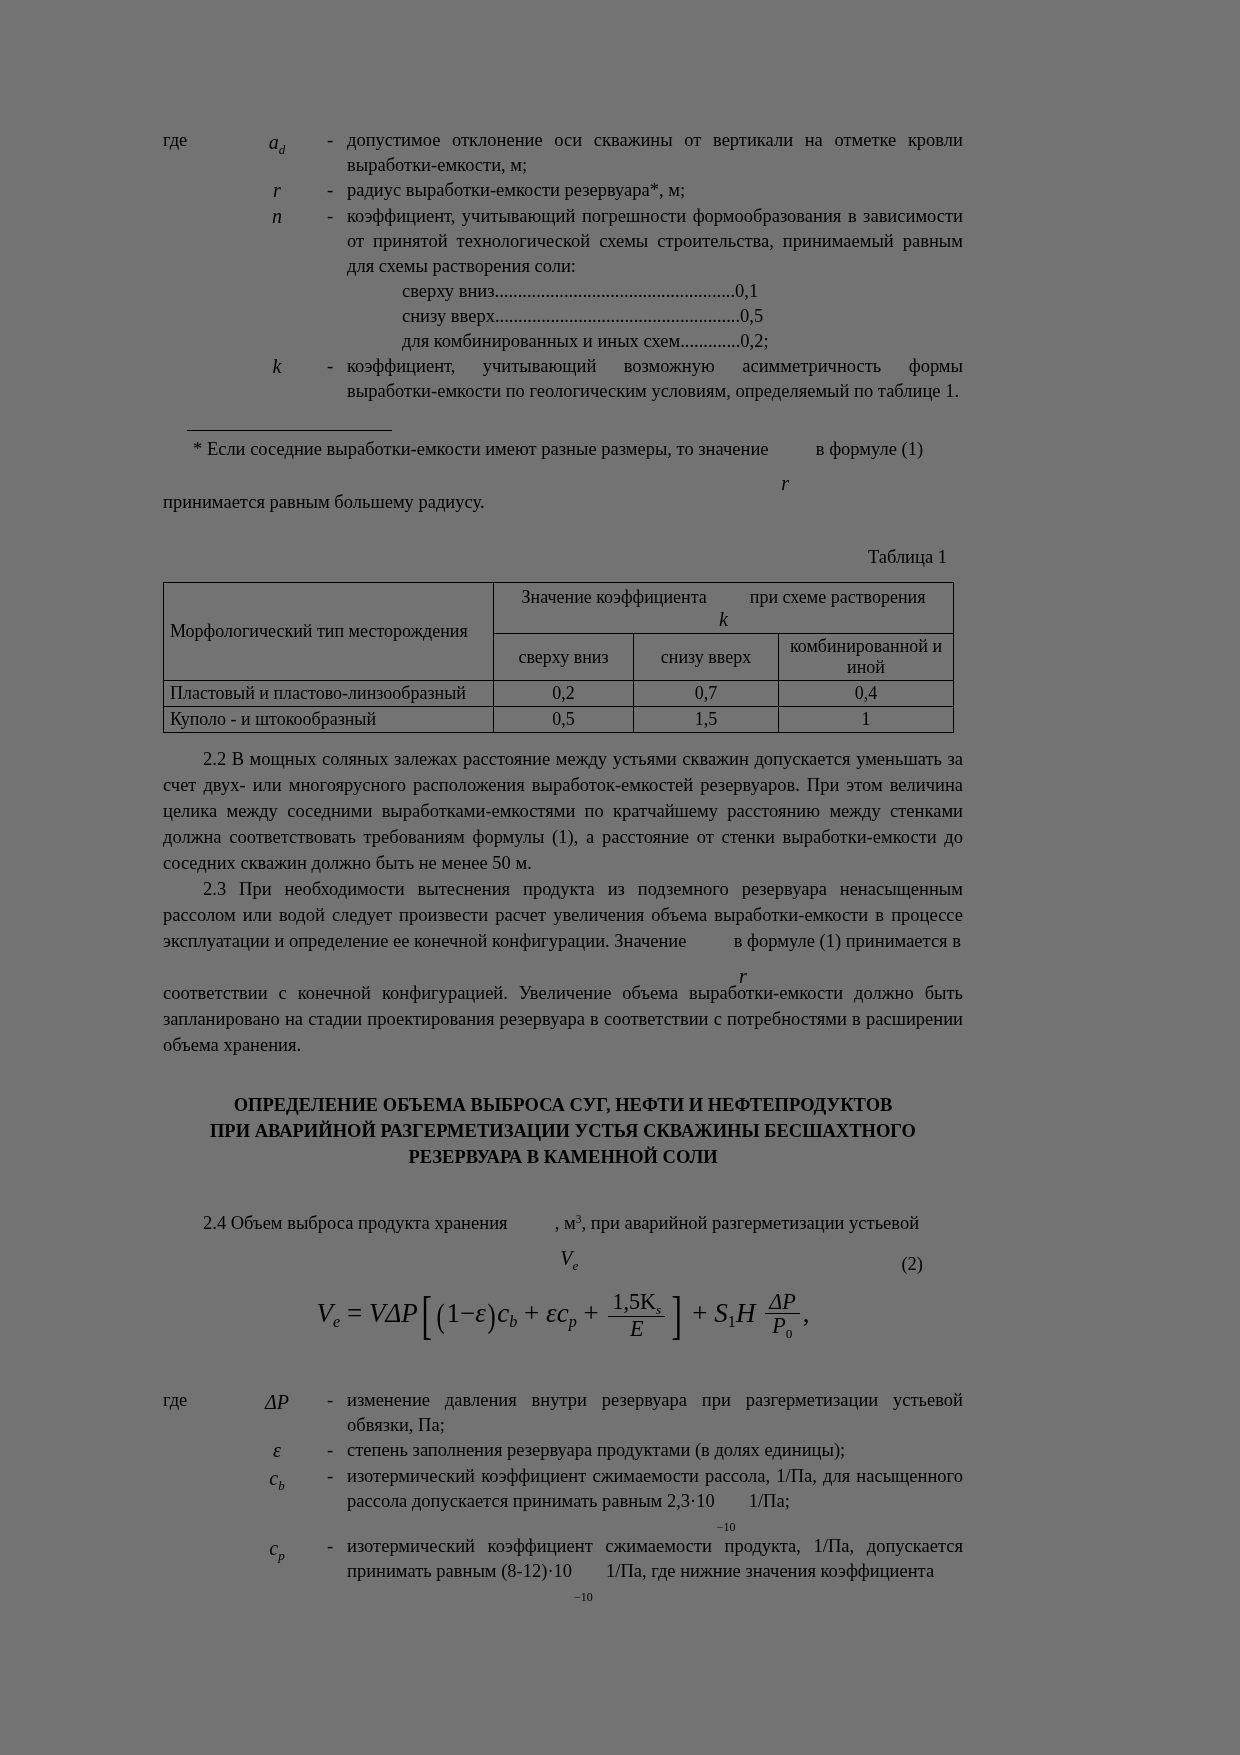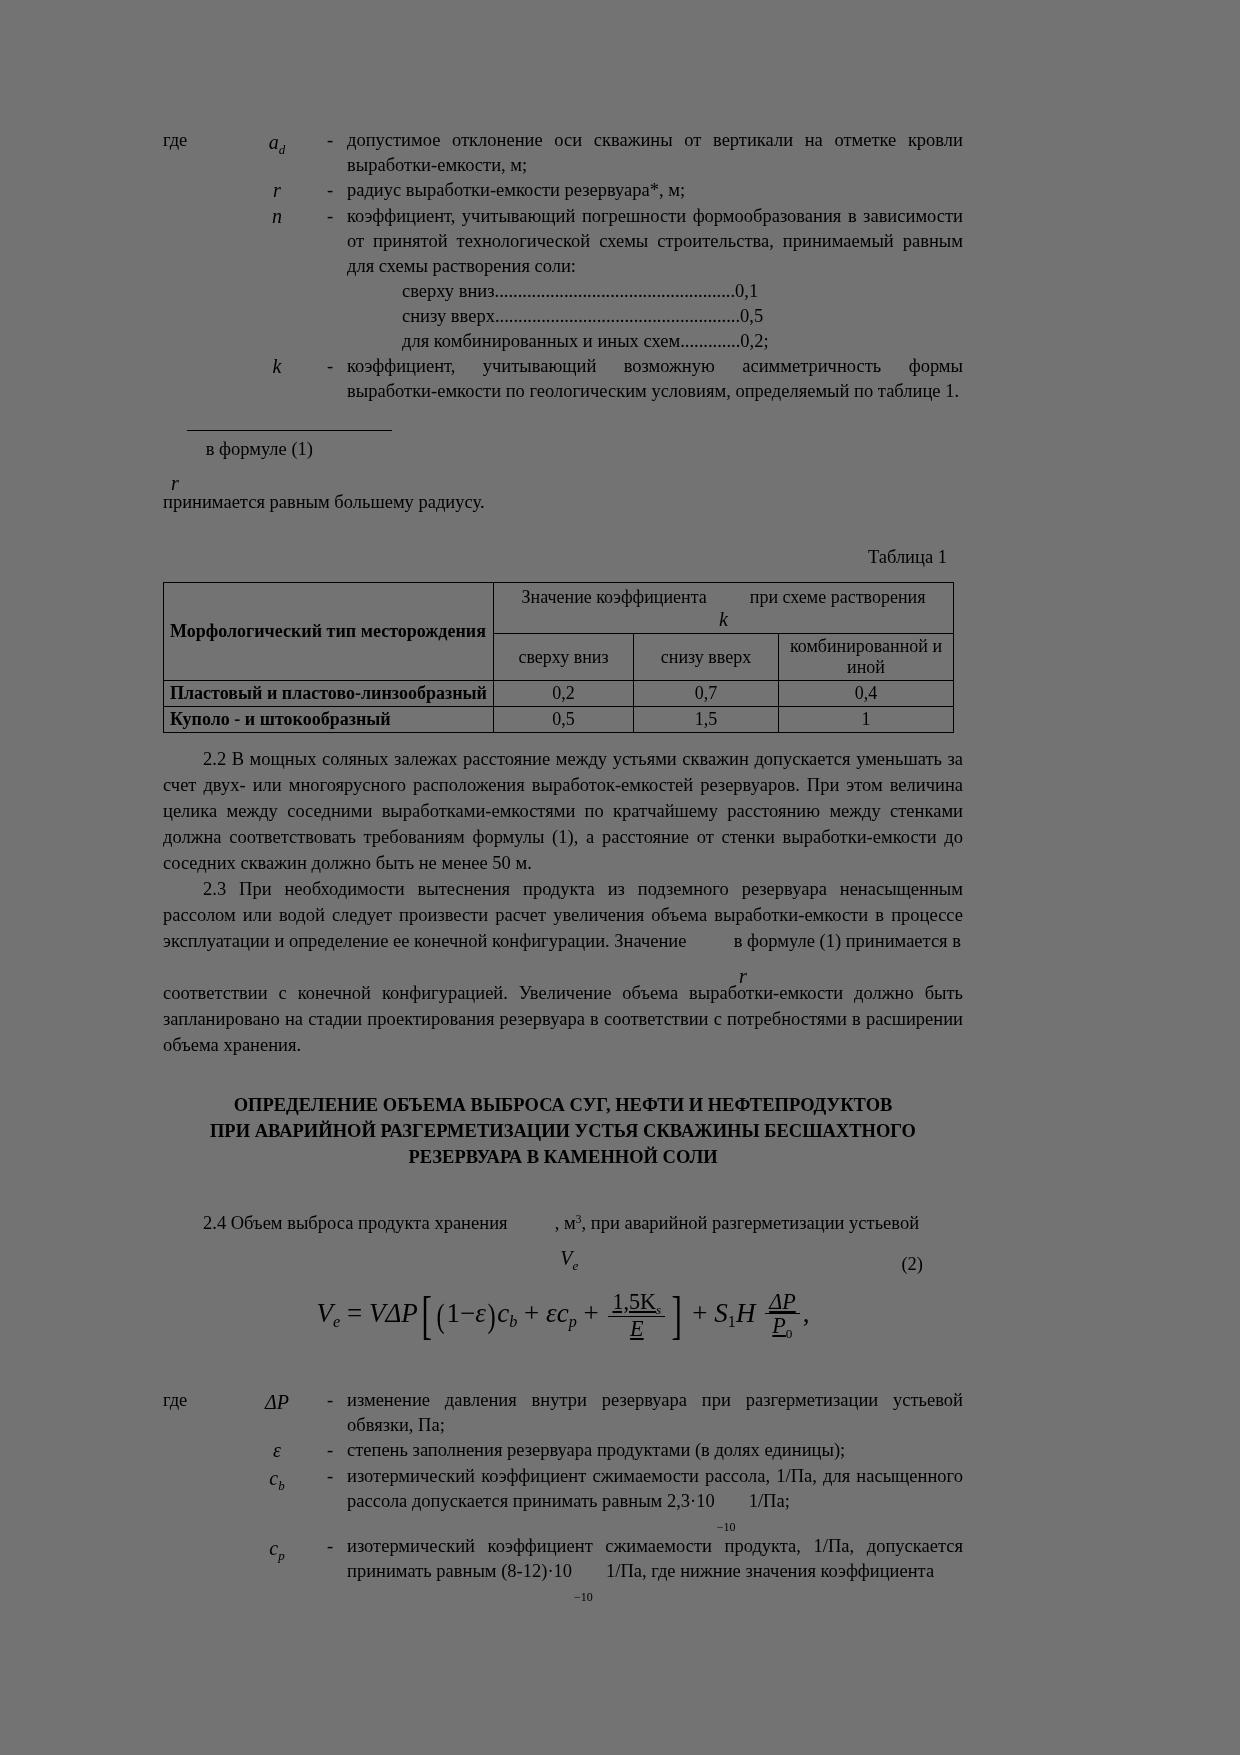--- a/index.html
+++ b/index.html
@@ -101,21 +101,21 @@
     margin-top: 14px;
     table-layout: fixed;
   }
   table.data td {
     border: 1.4px solid #000;
     font-size: 18px;
     padding: 2px 6px;
     vertical-align: middle;
   }
   .th-center { text-align: center; }
-  .cell-morph { text-align: left; padding-left: 10px; font-weight: bold; }
+  .cell-morph { text-align: left; padding-left: 10px; }
   .k-sym-block {
     display: block;
     text-align: center;
     font-style: italic;
     font-size: 20px;
     margin-top: -2px;
   }
   .hdr-top-inner { text-align: center; line-height: 24px; }
 
   
@@ -188,21 +188,20 @@
     line-height: 0.8;
     transform: scaleX(0.72);
   }
   .frac {
     display: inline-block;
     vertical-align: middle;
     text-align: center;
     font-size: 0.82em;
     line-height: 1.06;
     margin: 0 3px;
-    text-decoration: underline;
   }
   .frac .top { display: block; padding: 0 4px; }
   .frac .bar { display: block; border-top: 1.3px solid #000; }
   .frac .bot { display: block; padding: 0 4px; }
 
   .supsmall {
     font-size: 0.62em;
     vertical-align: 0.5em;
   }
   .subscript-under {
@@ -269,20 +268,21 @@
         </td>
         <td class="col-dash">-</td>
         <td class="col-body just">коэффициент, учитывающий возможную асимметричность формы выработки-емкости по геологическим условиям, определяемый по таблице 1.</td>
       </tr>
     </tbody>
       </table>
 
     <div class="fn-rule"></div>
     <div class="footnote">
       <div class="just">
+        <span class="lead">* Если соседние выработки-емкости имеют разные размеры, то значение</span>
         <span class="inline-sym-gap"></span><span class="below-sym"><i>r</i></span>
         <span>в формуле (1)</span>
       </div>
       <div style="margin-top:28px">принимается равным большему радиусу.</div>
     </div>
 
     <div class="tbl-caption">Таблица 1</div>
 
     <table class="data">
       <colgroup>

